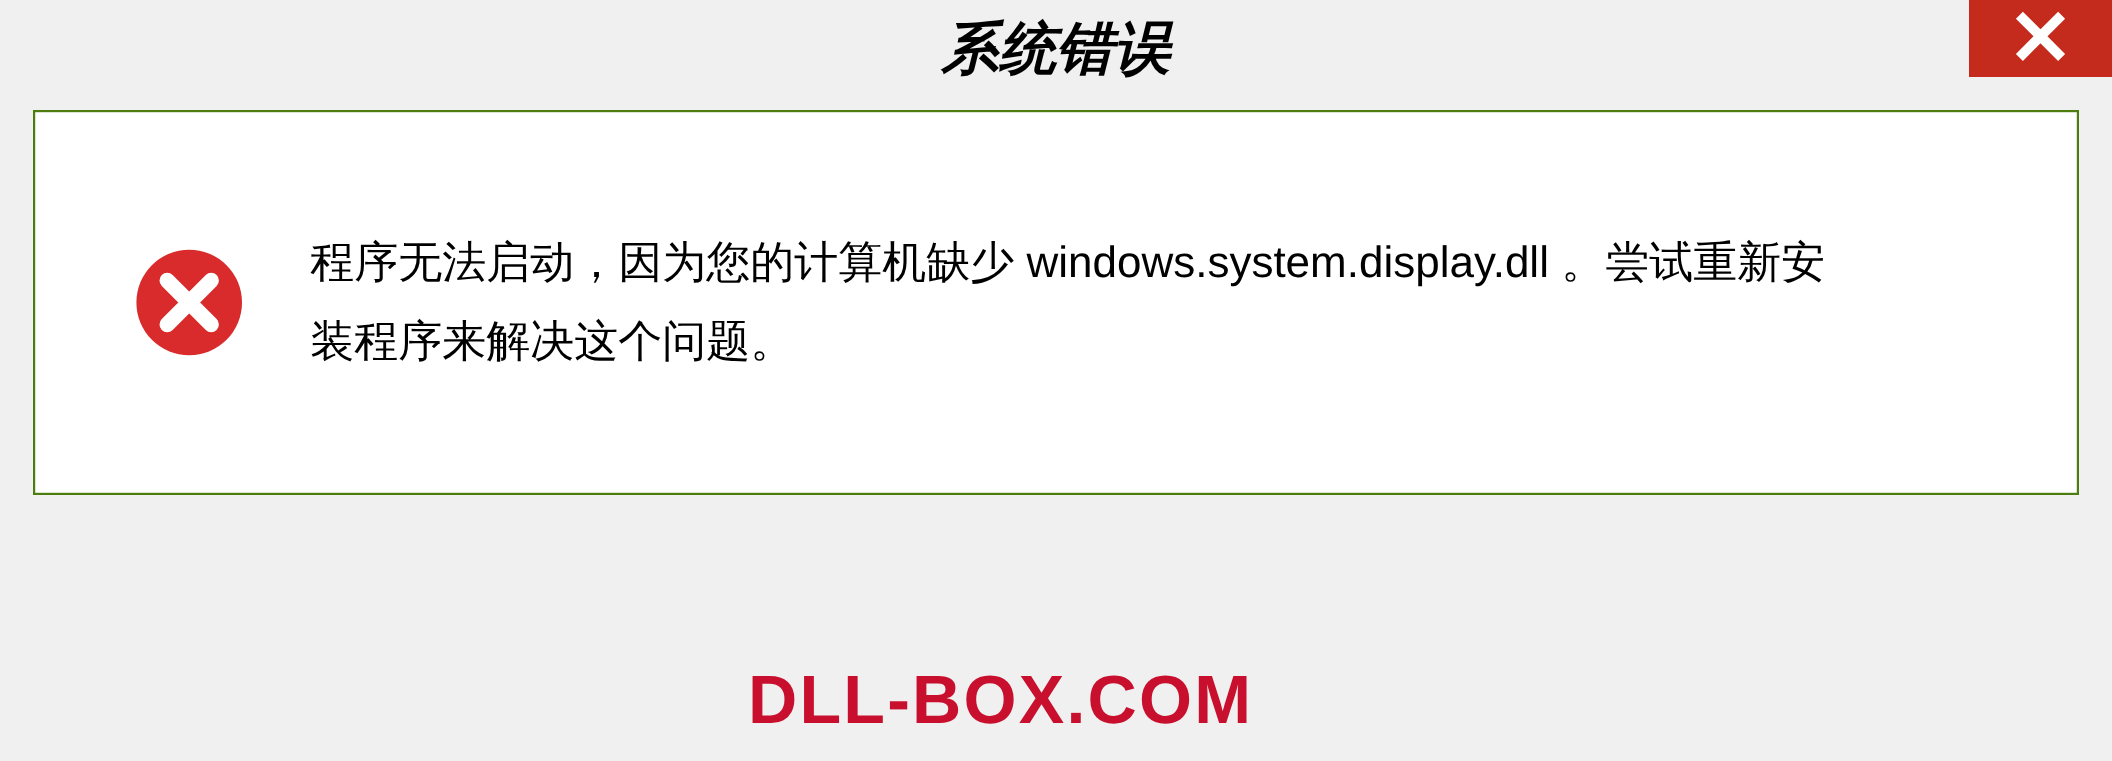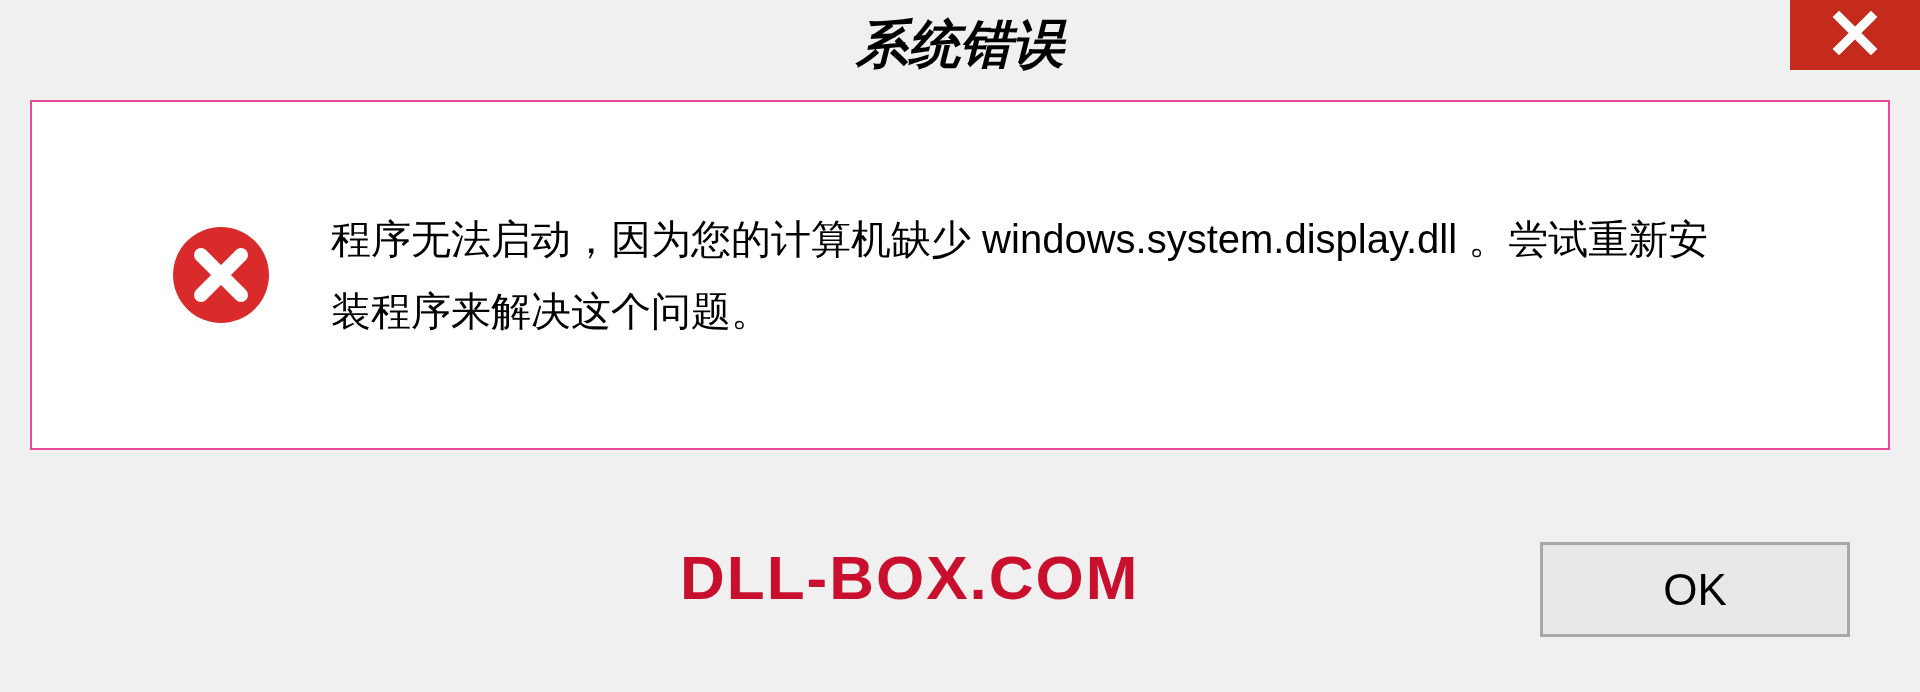--- a/index.html
+++ b/index.html
@@ -41,47 +41,46 @@
       justify-content: center;
       cursor: pointer;
     }
     .close-button svg {
       width: 48px;
       height: 48px;
     }
     .content-panel {
       margin: 10px 30px 0 30px;
       background: #ffffff;
-      border: 2px solid #ec4899;
+      border: 2px solid #4d7c0f;
       height: 350px;
       display: flex;
       align-items: center;
-      padding: 0 60px 0 42px;
-      justify-content: center;
+      padding: 0 60px 0 90px;
     }
     .error-icon-wrap {
       flex-shrink: 0;
       width: 100px;
       height: 100px;
       margin-right: 60px;
     }
     .error-message {
       font-size: 40px;
       color: #000;
       line-height: 1.8;
       max-width: 1400px;
     }
     .footer {
       position: absolute;
       bottom: 20px;
       left: 30px;
       right: 30px;
       height: 130px;
       display: flex;
-      align-items: flex-start;
+      align-items: flex-end;
       justify-content: space-between;
       padding: 0 40px 0 40px;
     }
     .watermark {
       font-size: 62px;
       font-weight: 900;
       color: #c8102e;
       letter-spacing: 2px;
       font-family: Arial, sans-serif;
       margin-left: 610px;
@@ -119,16 +118,13 @@
     <svg viewBox="0 0 100 100">
       <circle cx="50" cy="50" r="48" fill="#d92b2b"></circle>
       <path d="M30 30 L70 70 M70 30 L30 70" stroke="#ffffff" stroke-width="14" stroke-linecap="round" fill="none"></path>
     </svg>
   </div>
   <div class="error-message">程序无法启动，因为您的计算机缺少 windows.system.display.dll 。尝试重新安装程序来解决这个问题。</div>
 </div>
 
 <div class="footer">
   <span class="watermark">DLL-BOX.COM</span>
-  <div class="ok-button">
-    <span>OK</span>
-  </div>
 </div>
 
 </body></html>

